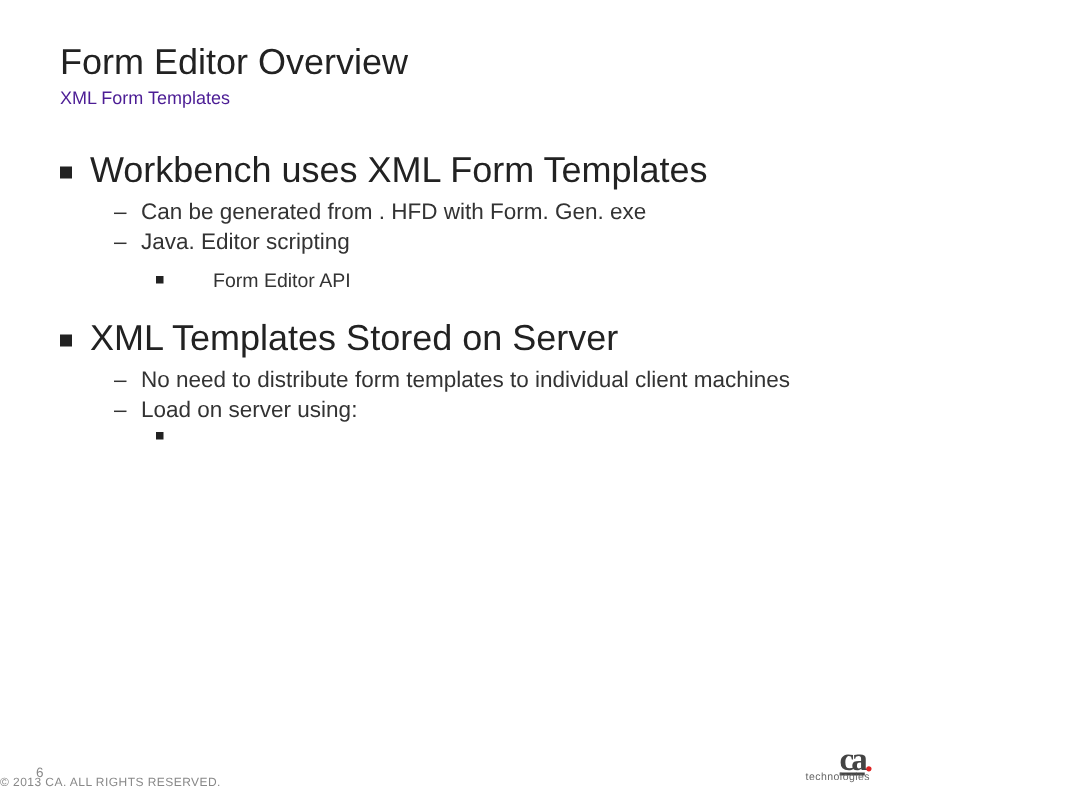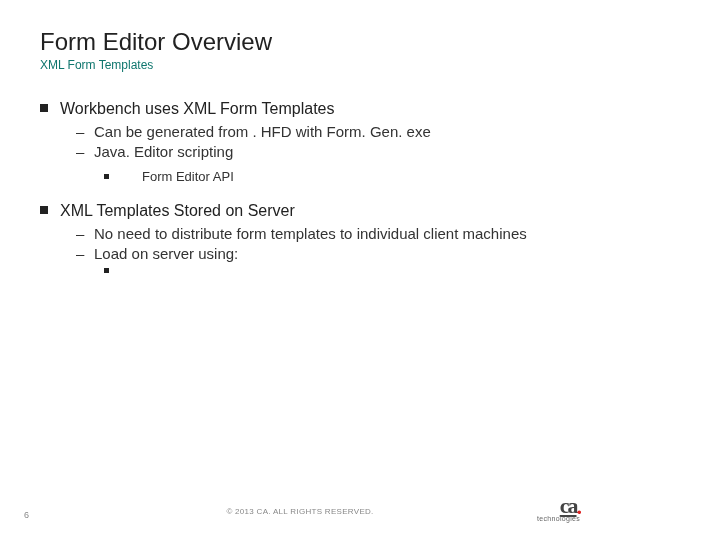--- a/index.html
+++ b/index.html
@@ -1,33 +1,33 @@
 <!DOCTYPE html>
 <html><head>
 <meta charset="utf-8">
 <style>
   * { margin: 0; padding: 0; box-sizing: border-box; }
   html, body { width: 720px; height: 540px; background: #fff; font-family: "Segoe UI", Arial, sans-serif; color: #333; }
   .slide { position: relative; width: 600px; height: 540px; }
   .content { padding: 28px 40px 0 40px; }
   .title { font-size: 24px; font-weight: 400; color: #222; margin-bottom: 2px; }
-  .subtitle { font-size: 12px; color: #0f766e; margin-bottom: 28px; }
+  .subtitle { font-size: 12px; color: #4c1d95; margin-bottom: 28px; }
   .l1 { list-style: none; }
   .l1 > li { margin-bottom: 18px; }
-  .l1 > li > .head { font-size: 16px; color: #222; display: flex; align-items: baseline; }
+  .l1 > li > .head { font-size: 24px; color: #222; display: flex; align-items: baseline; }
   .sq { display: inline-block; width: 8px; height: 8px; background: #222; margin-right: 12px; position: relative; top: -2px; flex-shrink: 0; }
   .sq-sm { display: inline-block; width: 5px; height: 5px; background: #222; margin-right: 8px; position: relative; top: -2px; flex-shrink: 0; }
   .l2 { list-style: none; margin-left: 36px; margin-top: 4px; }
   .l2 > li { font-size: 15px; color: #333; display: flex; align-items: baseline; line-height: 1.35; }
   .dash { display: inline-block; width: 10px; margin-right: 8px; flex-shrink: 0; color: #333; }
   .l3 { list-style: none; margin-left: 64px; margin-top: 6px; }
   .l3 > li { font-size: 13px; color: #333; display: flex; align-items: baseline; margin-bottom: 6px; gap: 25px; }
   .footer { position: absolute; bottom: 14px; left: 0; right: 0; height: 30px; }
   .pagenum { position: absolute; left: 24px; bottom: 6px; font-size: 9px; color: #888; }
-  .copy { position: absolute; left: 0; right: 0; bottom: 10px; text-align: center; font-size: 8px; color: #888; letter-spacing: 0.3px; }
+  .copy { position: absolute; left: 0; right: 0; bottom: 0; font-size: 8px; color: #888; letter-spacing: 0.3px; }
   .logo { position: absolute; right: 20px; bottom: 4px; text-align: right; }
   .logo-ca { font-family: Georgia, serif; font-weight: bold; font-size: 22px; color: #444; letter-spacing: -2px; line-height: 0.7; text-decoration: underline; }
   .logo-dot { color: #d22; display:inline-block; transform: translateY(1px);}
   .logo-tag { font-size: 7px; color: #666; margin-top: 2px; letter-spacing: 0.3px; }
 </style>
 </head>
 <body>
 
 <div class="slide">
   <div class="content">

